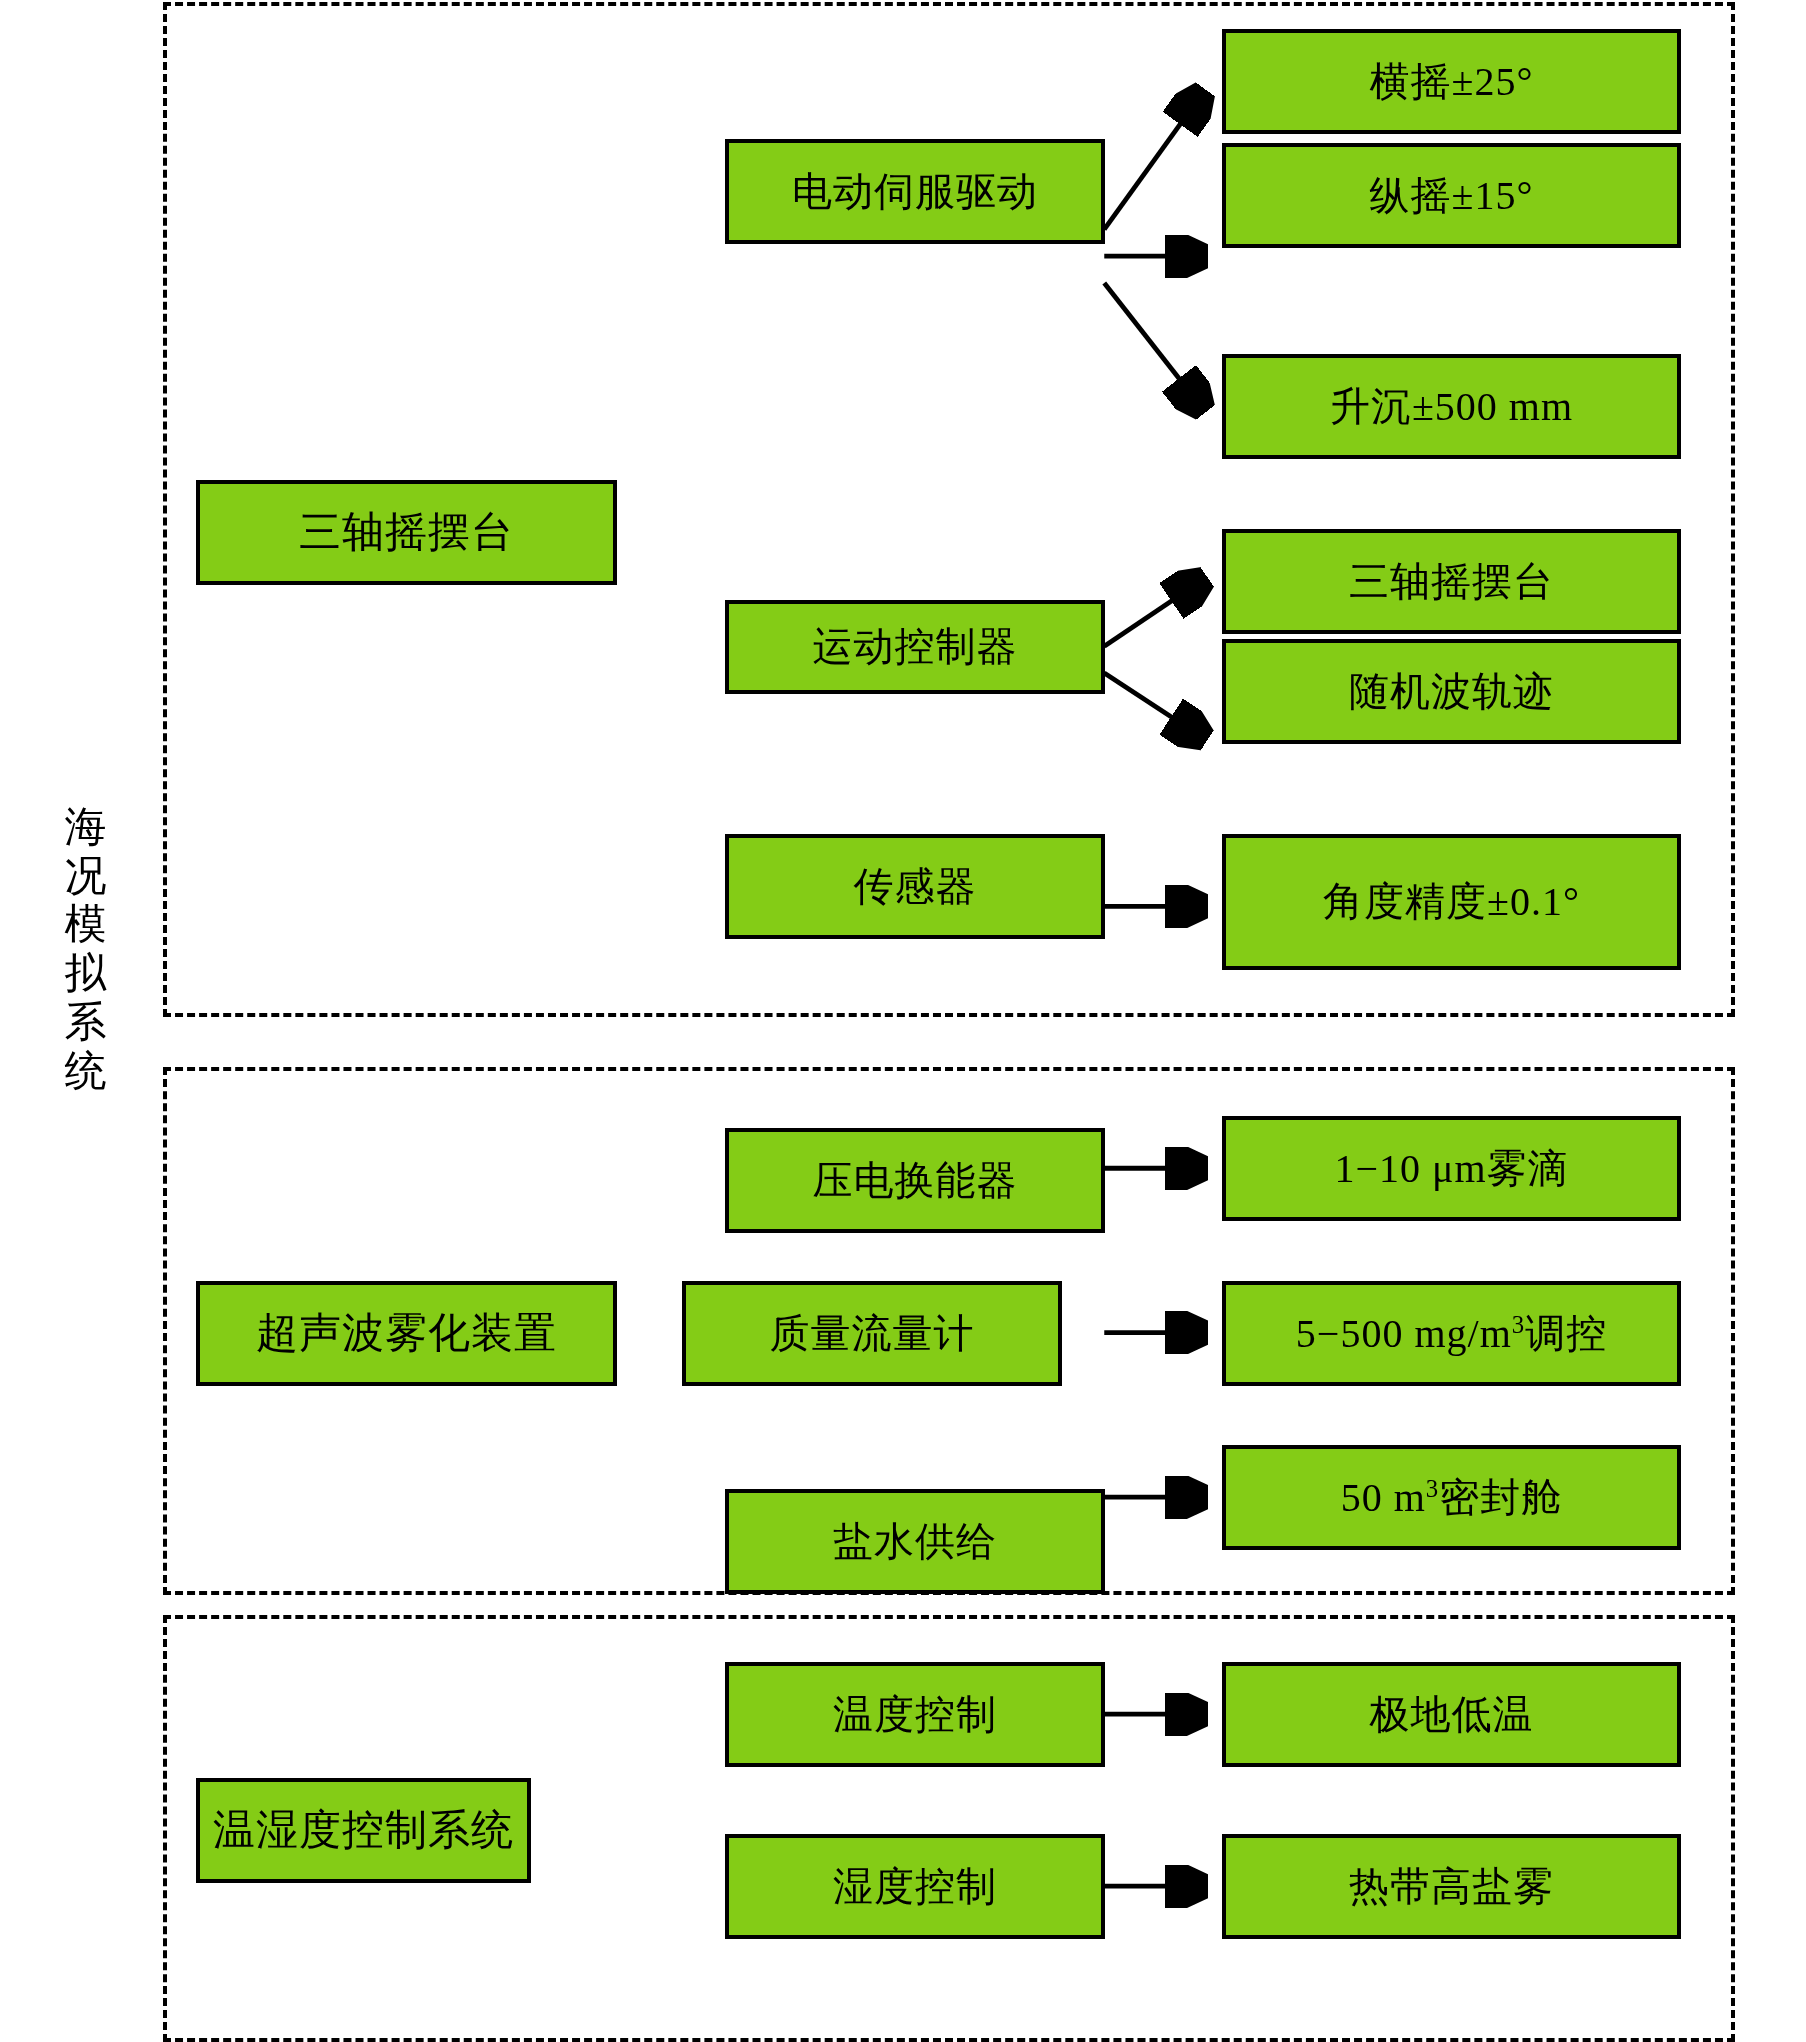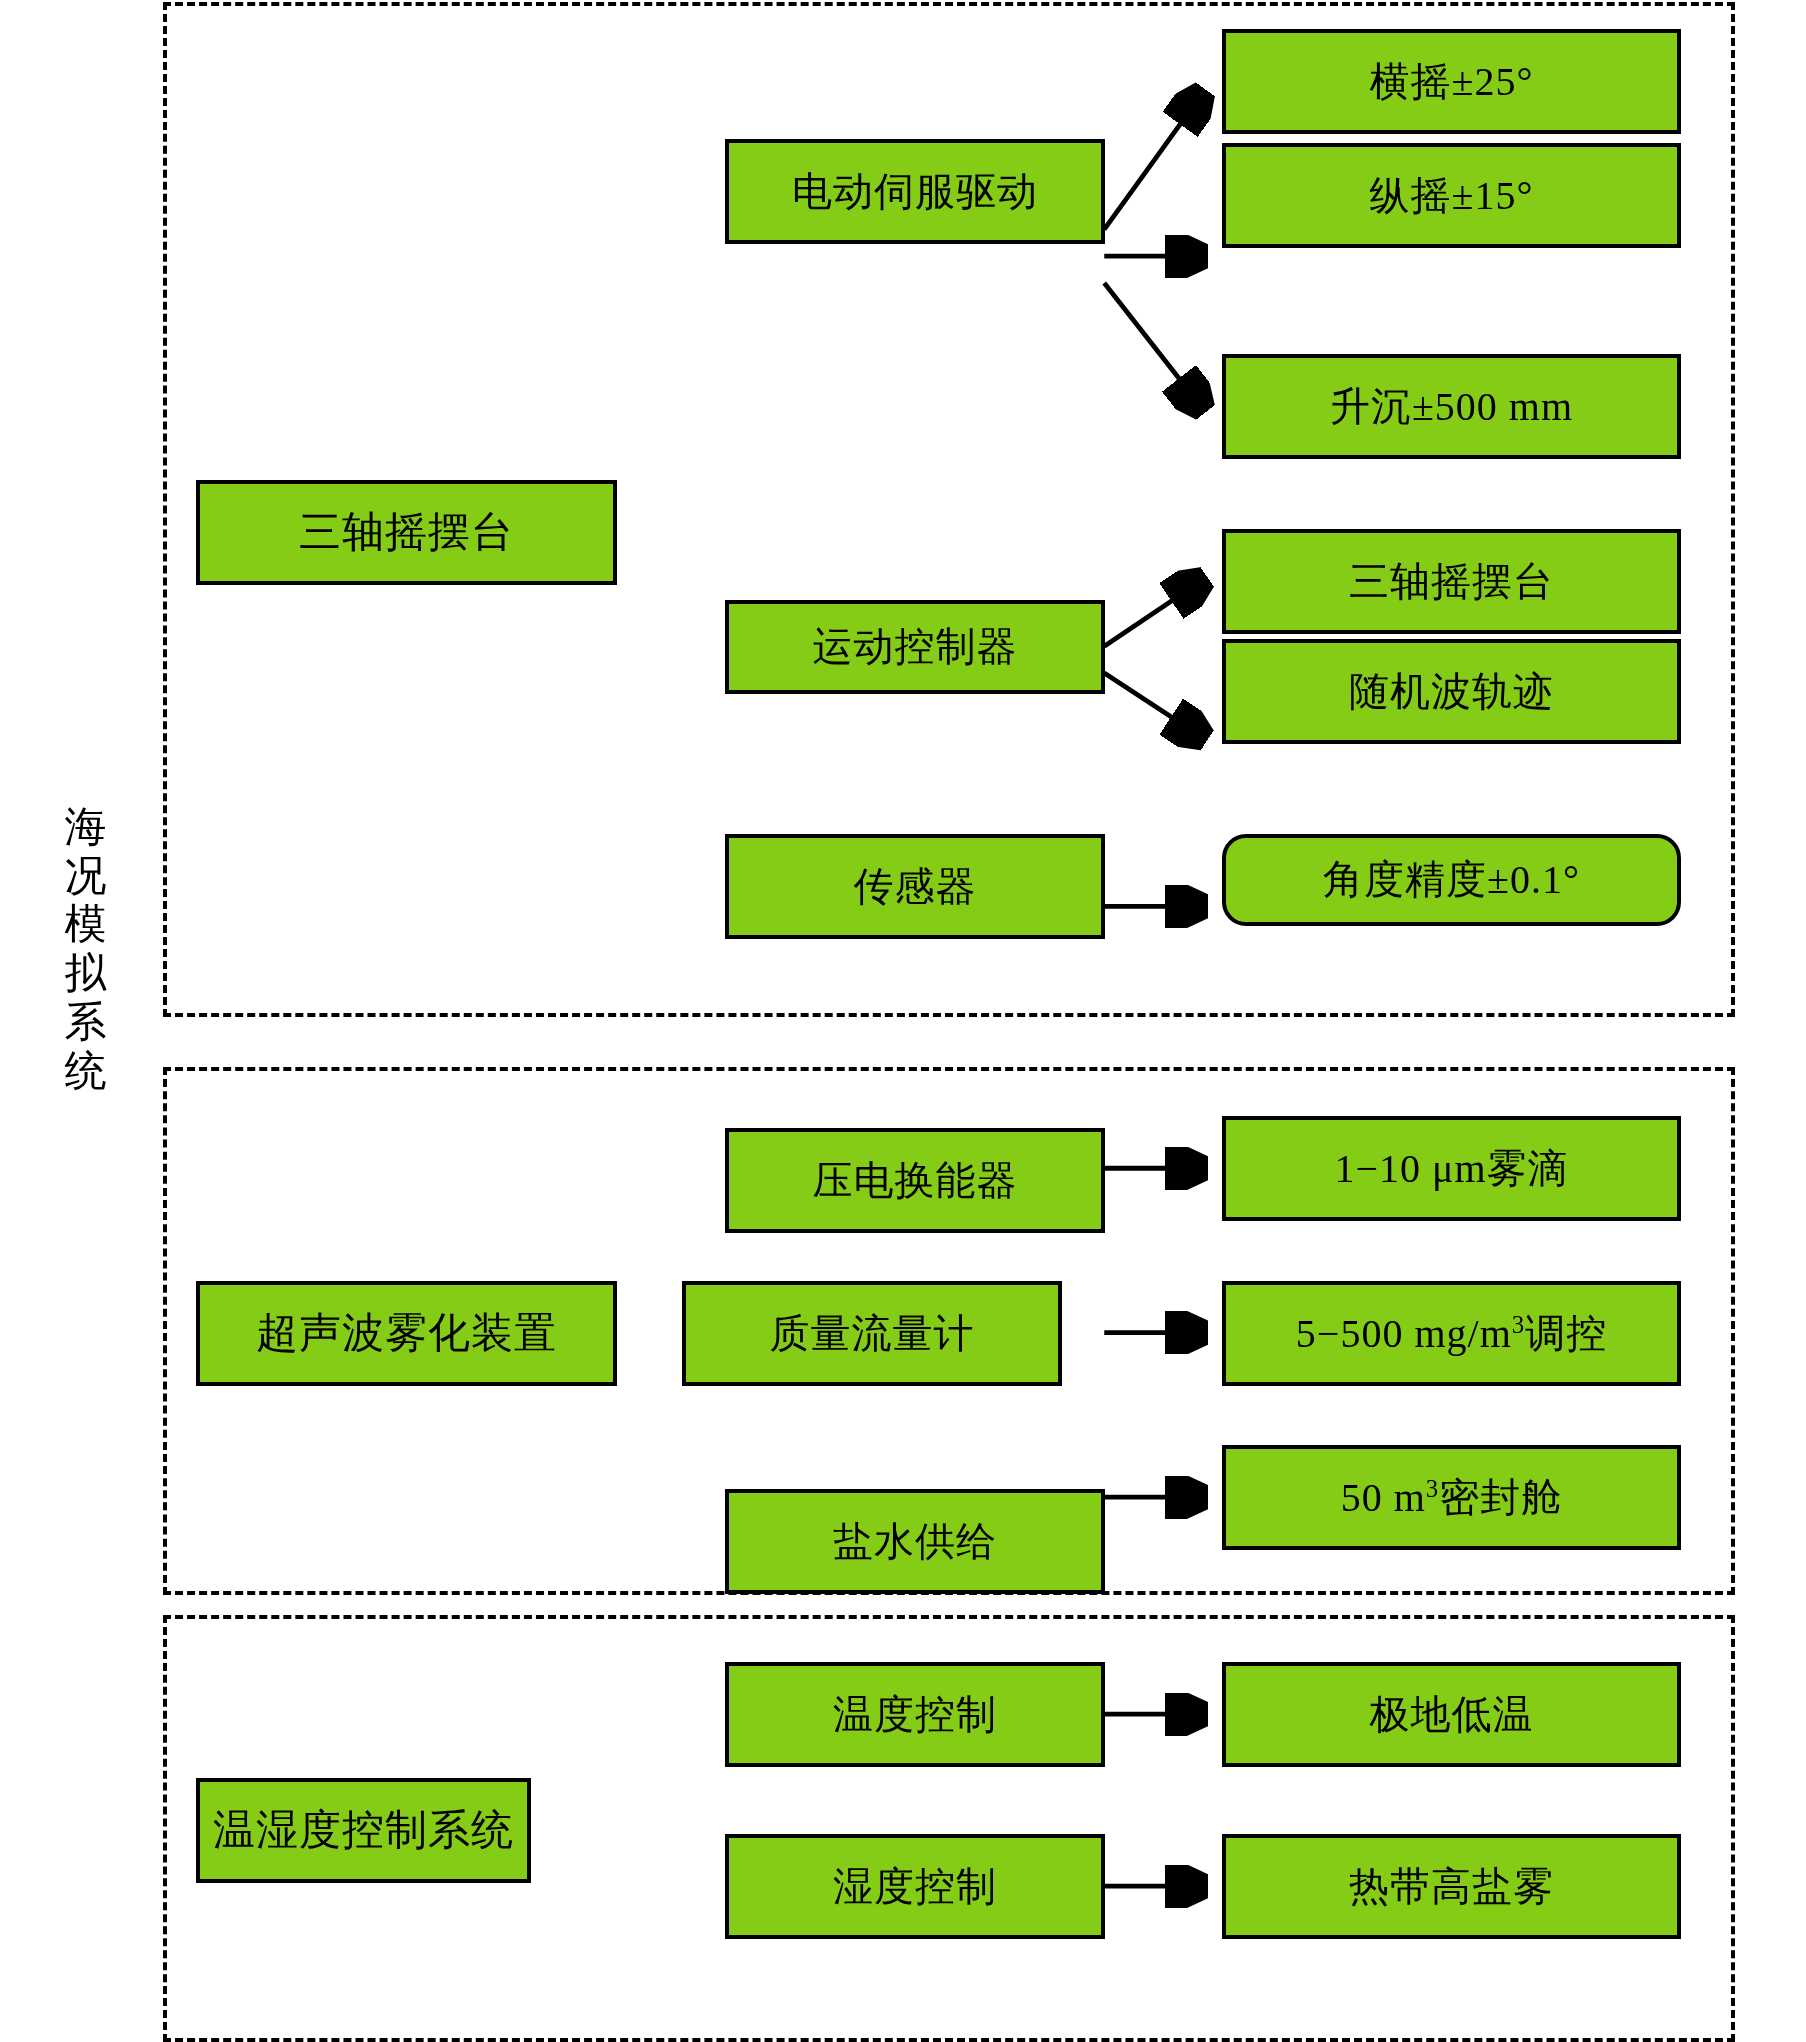--- a/index.html
+++ b/index.html
@@ -122,21 +122,21 @@
   <div class="bx lg" style="left:196px; top:480px; width:421px; height:105px;">三轴摇摆台</div>
 
   <div class="bx" style="left:725px; top:600px; width:380px; height:94px;">运动控制器</div>
 
   <div class="bx" style="left:1222px; top:529px; width:459px; height:105px;">三轴摇摆台</div>
 
   <div class="bx" style="left:1222px; top:639px; width:459px; height:105px;">随机波轨迹</div>
 
   <div class="bx" style="left:725px; top:834px; width:380px; height:105px;">传感器</div>
 
-  <div class="bx" style="left:1222px; top:834px; width:459px; height:92px;border-radius:24px;">角度精度±0.1°</div>
+  <div class="bx" style="left:1222px; top:834px; width:459px; height:136px;">角度精度±0.1°</div>
 
   <div class="bx" style="left:725px; top:1116px; width:380px; height:105px;margin-top:12px;">压电换能器</div>
 
   <div class="bx" style="left:1222px; top:1116px; width:459px; height:105px;">1−10 μm雾滴</div>
 
   <div class="bx lg" style="left:196px; top:1281px; width:421px; height:105px;">超声波雾化装置</div>
 
   <div class="bx" style="left:682px; top:1281px; width:380px; height:105px;">质量流量计</div>
 
   <div class="bx" style="left:1222px; top:1281px; width:459px; height:105px;">

